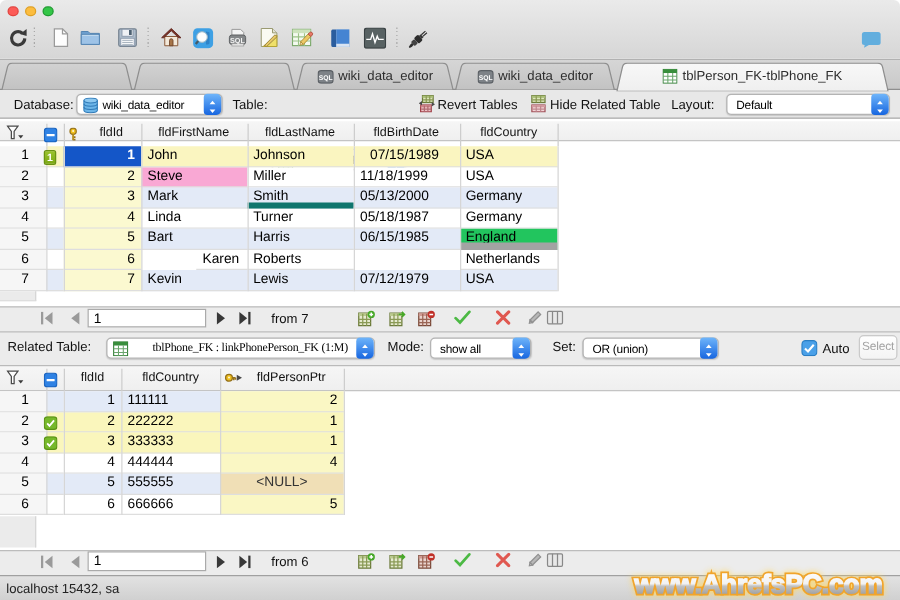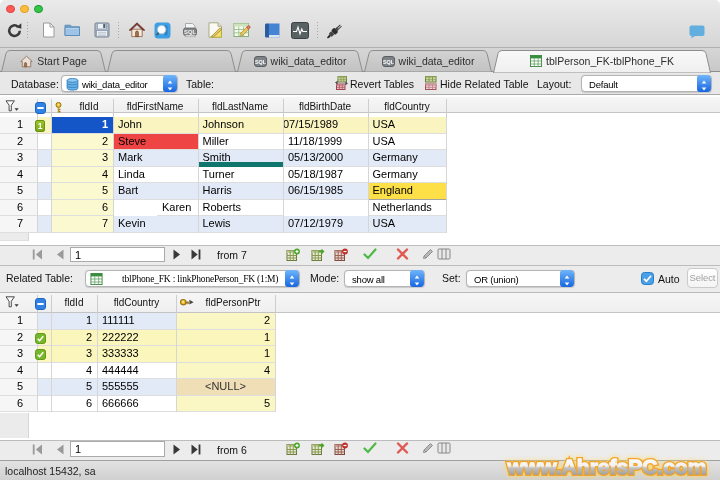--- a/index.html
+++ b/index.html
@@ -128,27 +128,20 @@
 <div class="abs" style="left:0;top:70.5px;width:720px;height:1.5px;background:#8e8e8e;"></div>
 <svg class="abs" style="left:1px;top:50px;z-index:2;" width="105" height="22" viewBox="0 0 105 22">
       <defs>
         <linearGradient id="tg0" x1="0" y1="0" x2="0" y2="1">
           <stop offset="0" stop-color="#d2d2d2"></stop>
           <stop offset="1" stop-color="#c2c2c2"></stop>
         </linearGradient>
       </defs>
       <path d="M0.5 22 L5 3.5 Q5.8 0.5 9 0.5 L96 0.5 Q99.2 0.5 100 3.5 L104.5 22 Z" fill="url(#tg0)" stroke="#8e8e8e" stroke-width="1"></path>
     </svg>
-<div class="abs" style="left:1px;top:51px;width:105px;height:20px;z-index:3;display:flex;align-items:center;justify-content:center;font-size:10.5px;color:#2e2e2e;white-space:nowrap;">
-      <svg width="13" height="13" viewBox="0 0 16 16" style="vertical-align:-2px">
-        <path d="M8 1.5 L15 8 h-1.8 v6.5 h-10.4 V8 h-1.8z" fill="#e8e2da" stroke="#96705a" stroke-width="1.1"></path>
-        <path d="M5.4 14.5 v-3.8 a1.4 1.4 0 0 1 2.8 0 v3.8z" fill="#a4704a" stroke="#7e5438" stroke-width="0.8"></path>
-      </svg>
-      <span style="margin-left:4px;">Start Page</span>
-    </div>
 <svg class="abs" style="left:107px;top:50px;z-index:2;" width="129" height="22" viewBox="0 0 129 22">
       <defs>
         <linearGradient id="tg1" x1="0" y1="0" x2="0" y2="1">
           <stop offset="0" stop-color="#d2d2d2"></stop>
           <stop offset="1" stop-color="#c2c2c2"></stop>
         </linearGradient>
       </defs>
       <path d="M0.5 22 L5 3.5 Q5.8 0.5 9 0.5 L120 0.5 Q123.2 0.5 124 3.5 L128.5 22 Z" fill="url(#tg1)" stroke="#8e8e8e" stroke-width="1"></path>
     </svg>
 <svg class="abs" style="left:237px;top:50px;z-index:2;" width="126" height="22" viewBox="0 0 126 22">
@@ -302,26 +295,26 @@
 <div class="abs" style="left:197.5px;top:99.0px;width:1px;height:18.0px;background:#cdcdcd;"></div>
 <div class="abs" style="left:283px;top:99.0px;width:1px;height:18.0px;background:#cdcdcd;"></div>
 <div class="abs" style="left:367.5px;top:99.0px;width:1px;height:18.0px;background:#cdcdcd;"></div>
 <div class="abs" style="left:446px;top:99.0px;width:1px;height:18.0px;background:#cdcdcd;"></div>
 <div class="abs" style="left:0;top:117px;width:37px;height:16.5px;background:#f6f6f6;border-bottom:1px solid #dedede;font-size:11px;color:#000;text-align:center;padding-left:3px;line-height:14.8px;">1</div>
 <div class="abs" style="left:37px;top:117px;width:14px;height:16.5px;background:#faf5c0;border-bottom:1px solid #dedede;"></div>
 <div class="abs" style="left:51px;top:117px;width:62px;height:16.5px;background:#1456c8;border-bottom:1px solid #dedede;font-size:11px;color:#fff;text-align:right;line-height:14.8px;padding-right:5px;font-weight:bold;">1</div>
 <div class="abs" style="left:35.3px;top:119.5px;width:9.5px;height:12px;background:linear-gradient(#9bc32c,#7ba815);border:1px solid #6a9212;border-radius:2px;color:#fff;font-size:8.5px;font-weight:bold;text-align:center;line-height:11px;z-index:3;">1</div>
 <div class="abs" style="left:113px;top:117px;width:84.5px;height:16.5px;background:#faf5c0;border-bottom:1px solid #dedede;font-size:11px;color:#000;line-height:14.8px;padding-left:5px;white-space:nowrap;overflow:hidden;">John</div>
 <div class="abs" style="left:197.5px;top:117px;width:85.5px;height:16.5px;background:#faf5c0;border-bottom:1px solid #dedede;font-size:11px;color:#000;line-height:14.8px;padding-left:5px;white-space:nowrap;overflow:hidden;">Johnson</div>
-<div class="abs" style="left:283px;top:117px;width:84.5px;height:16.5px;background:#faf5c0;border-bottom:1px solid #dedede;font-size:11px;color:#000;line-height:14.8px;padding-left:0;white-space:nowrap;overflow:hidden;">07/15/1989</div>
+<div class="abs" style="left:283px;top:117px;width:84.5px;height:16.5px;background:#faf5c0;border-bottom:1px solid #dedede;font-size:11px;color:#000;line-height:14.8px;padding-left:13px;white-space:nowrap;overflow:hidden;">07/15/1989</div>
 <div class="abs" style="left:367.5px;top:117px;width:78.5px;height:16.5px;background:#faf5c0;border-bottom:1px solid #dedede;font-size:11px;color:#000;line-height:14.8px;padding-left:5px;white-space:nowrap;overflow:hidden;">USA</div>
 <div class="abs" style="left:0;top:133.5px;width:37px;height:16.5px;background:#f6f6f6;border-bottom:1px solid #dedede;font-size:11px;color:#000;text-align:center;padding-left:3px;line-height:14.8px;">2</div>
 <div class="abs" style="left:37px;top:133.5px;width:14px;height:16.5px;background:#fff;border-bottom:1px solid #dedede;"></div>
 <div class="abs" style="left:51px;top:133.5px;width:62px;height:16.5px;background:#fbf9d0;border-bottom:1px solid #dedede;font-size:11px;color:#000;text-align:right;line-height:14.8px;padding-right:5px;">2</div>
-<div class="abs" style="left:113px;top:133.5px;width:84.5px;height:16.5px;background:#ef4444;border-bottom:1px solid #dedede;font-size:11px;color:#000;line-height:14.8px;padding-left:5px;white-space:nowrap;overflow:hidden;">Steve</div>
+<div class="abs" style="left:113px;top:133.5px;width:84.5px;height:16.5px;background:#f9a8d4;border-bottom:1px solid #dedede;font-size:11px;color:#000;line-height:14.8px;padding-left:5px;white-space:nowrap;overflow:hidden;">Steve</div>
 <div class="abs" style="left:197.5px;top:133.5px;width:85.5px;height:16.5px;background:#fff;border-bottom:1px solid #dedede;font-size:11px;color:#000;line-height:14.8px;padding-left:5px;white-space:nowrap;overflow:hidden;">Miller</div>
 <div class="abs" style="left:283px;top:133.5px;width:84.5px;height:16.5px;background:#fff;border-bottom:1px solid #dedede;font-size:11px;color:#000;line-height:14.8px;padding-left:5px;white-space:nowrap;overflow:hidden;">11/18/1999</div>
 <div class="abs" style="left:367.5px;top:133.5px;width:78.5px;height:16.5px;background:#fff;border-bottom:1px solid #dedede;font-size:11px;color:#000;line-height:14.8px;padding-left:5px;white-space:nowrap;overflow:hidden;">USA</div>
 <div class="abs" style="left:0;top:150.0px;width:37px;height:16.5px;background:#f6f6f6;border-bottom:1px solid #dedede;font-size:11px;color:#000;text-align:center;padding-left:3px;line-height:14.8px;">3</div>
 <div class="abs" style="left:37px;top:150.0px;width:14px;height:16.5px;background:#e3eaf7;border-bottom:1px solid #dedede;"></div>
 <div class="abs" style="left:51px;top:150.0px;width:62px;height:16.5px;background:#fbf9d0;border-bottom:1px solid #dedede;font-size:11px;color:#000;text-align:right;line-height:14.8px;padding-right:5px;">3</div>
 <div class="abs" style="left:113px;top:150.0px;width:84.5px;height:16.5px;background:#e3eaf7;border-bottom:1px solid #dedede;font-size:11px;color:#000;line-height:14.8px;padding-left:5px;white-space:nowrap;overflow:hidden;">Mark</div>
 <div class="abs" style="left:197.5px;top:150.0px;width:85.5px;height:16.5px;background:#e3eaf7;border-bottom:5px solid #0f766e;font-size:11px;color:#000;line-height:14.8px;padding-left:5px;white-space:nowrap;overflow:hidden;">Smith</div>
 <div class="abs" style="left:283px;top:150.0px;width:84.5px;height:16.5px;background:#e3eaf7;border-bottom:1px solid #dedede;font-size:11px;color:#000;line-height:14.8px;padding-left:5px;white-space:nowrap;overflow:hidden;">05/13/2000</div>
 <div class="abs" style="left:367.5px;top:150.0px;width:78.5px;height:16.5px;background:#e3eaf7;border-bottom:1px solid #dedede;font-size:11px;color:#000;line-height:14.8px;padding-left:5px;white-space:nowrap;overflow:hidden;">Germany</div>
@@ -331,21 +324,21 @@
 <div class="abs" style="left:113px;top:166.5px;width:84.5px;height:16.5px;background:#fff;border-bottom:1px solid #dedede;font-size:11px;color:#000;line-height:14.8px;padding-left:5px;white-space:nowrap;overflow:hidden;">Linda</div>
 <div class="abs" style="left:197.5px;top:166.5px;width:85.5px;height:16.5px;background:#fff;border-bottom:1px solid #dedede;font-size:11px;color:#000;line-height:14.8px;padding-left:5px;white-space:nowrap;overflow:hidden;">Turner</div>
 <div class="abs" style="left:283px;top:166.5px;width:84.5px;height:16.5px;background:#fff;border-bottom:1px solid #dedede;font-size:11px;color:#000;line-height:14.8px;padding-left:5px;white-space:nowrap;overflow:hidden;">05/18/1987</div>
 <div class="abs" style="left:367.5px;top:166.5px;width:78.5px;height:16.5px;background:#fff;border-bottom:1px solid #dedede;font-size:11px;color:#000;line-height:14.8px;padding-left:5px;white-space:nowrap;overflow:hidden;">Germany</div>
 <div class="abs" style="left:0;top:183.0px;width:37px;height:16.5px;background:#f6f6f6;border-bottom:1px solid #dedede;font-size:11px;color:#000;text-align:center;padding-left:3px;line-height:14.8px;">5</div>
 <div class="abs" style="left:37px;top:183.0px;width:14px;height:16.5px;background:#e3eaf7;border-bottom:1px solid #dedede;"></div>
 <div class="abs" style="left:51px;top:183.0px;width:62px;height:16.5px;background:#fbf9d0;border-bottom:1px solid #dedede;font-size:11px;color:#000;text-align:right;line-height:14.8px;padding-right:5px;">5</div>
 <div class="abs" style="left:113px;top:183.0px;width:84.5px;height:16.5px;background:#e3eaf7;border-bottom:1px solid #dedede;font-size:11px;color:#000;line-height:14.8px;padding-left:5px;white-space:nowrap;overflow:hidden;">Bart</div>
 <div class="abs" style="left:197.5px;top:183.0px;width:85.5px;height:16.5px;background:#e3eaf7;border-bottom:1px solid #dedede;font-size:11px;color:#000;line-height:14.8px;padding-left:5px;white-space:nowrap;overflow:hidden;">Harris</div>
 <div class="abs" style="left:283px;top:183.0px;width:84.5px;height:16.5px;background:#e3eaf7;border-bottom:1px solid #dedede;font-size:11px;color:#000;line-height:14.8px;padding-left:5px;white-space:nowrap;overflow:hidden;">06/15/1985</div>
-<div class="abs" style="left:367.5px;top:183.0px;width:78.5px;height:16.5px;background:#fde047;border-bottom:1px solid #a3a3a3;font-size:11px;color:#000;line-height:14.8px;padding-left:5px;white-space:nowrap;overflow:hidden;">England</div>
+<div class="abs" style="left:367.5px;top:183.0px;width:78.5px;height:16.5px;background:#22c55e;border-bottom:6px solid #a3a3a3;font-size:11px;color:#000;line-height:14.8px;padding-left:5px;white-space:nowrap;overflow:hidden;">England</div>
 <div class="abs" style="left:0;top:199.5px;width:37px;height:16.5px;background:#f6f6f6;border-bottom:1px solid #dedede;font-size:11px;color:#000;text-align:center;padding-left:3px;line-height:14.8px;">6</div>
 <div class="abs" style="left:37px;top:199.5px;width:14px;height:16.5px;background:#fff;border-bottom:1px solid #dedede;"></div>
 <div class="abs" style="left:51px;top:199.5px;width:62px;height:16.5px;background:#fbf9d0;border-bottom:1px solid #dedede;font-size:11px;color:#000;text-align:right;line-height:14.8px;padding-right:5px;">6</div>
 <div class="abs" style="left:113px;top:199.5px;width:84.5px;height:16.5px;background:#fff;border-bottom:1px solid #dedede;font-size:11px;color:#000;line-height:14.8px;padding-left:5px;white-space:nowrap;overflow:hidden;margin-left:44px;">Karen</div>
 <div class="abs" style="left:197.5px;top:199.5px;width:85.5px;height:16.5px;background:#fff;border-bottom:1px solid #dedede;font-size:11px;color:#000;line-height:14.8px;padding-left:5px;white-space:nowrap;overflow:hidden;">Roberts</div>
 <div class="abs" style="left:367.5px;top:199.5px;width:78.5px;height:16.5px;background:#fff;border-bottom:1px solid #dedede;font-size:11px;color:#000;line-height:14.8px;padding-left:5px;white-space:nowrap;overflow:hidden;">Netherlands</div>
 <div class="abs" style="left:0;top:216.0px;width:37px;height:16.5px;background:#f6f6f6;border-bottom:1px solid #dedede;font-size:11px;color:#000;text-align:center;padding-left:3px;line-height:14.8px;">7</div>
 <div class="abs" style="left:37px;top:216.0px;width:14px;height:16.5px;background:#e3eaf7;border-bottom:1px solid #dedede;"></div>
 <div class="abs" style="left:51px;top:216.0px;width:62px;height:16.5px;background:#fbf9d0;border-bottom:1px solid #dedede;font-size:11px;color:#000;text-align:right;line-height:14.8px;padding-right:5px;">7</div>
 <div class="abs" style="left:113px;top:216.0px;width:84.5px;height:16.5px;background:#e3eaf7;border-bottom:1px solid #dedede;font-size:11px;color:#000;line-height:14.8px;padding-left:5px;white-space:nowrap;overflow:hidden;">Kevin</div>

